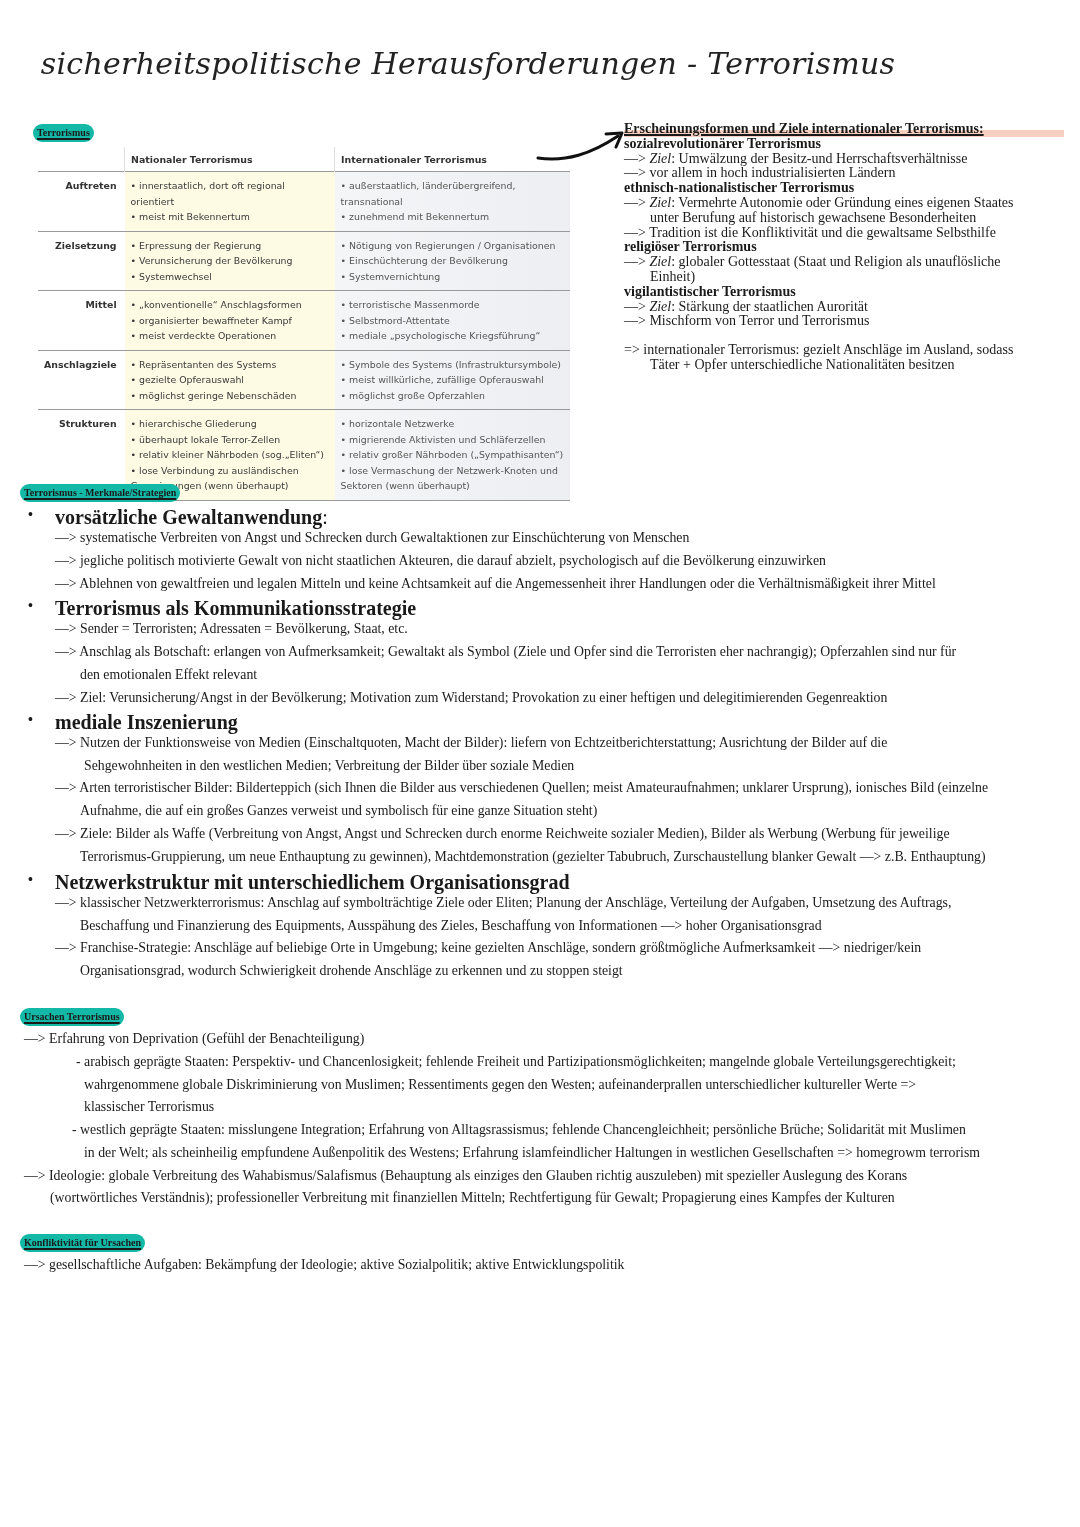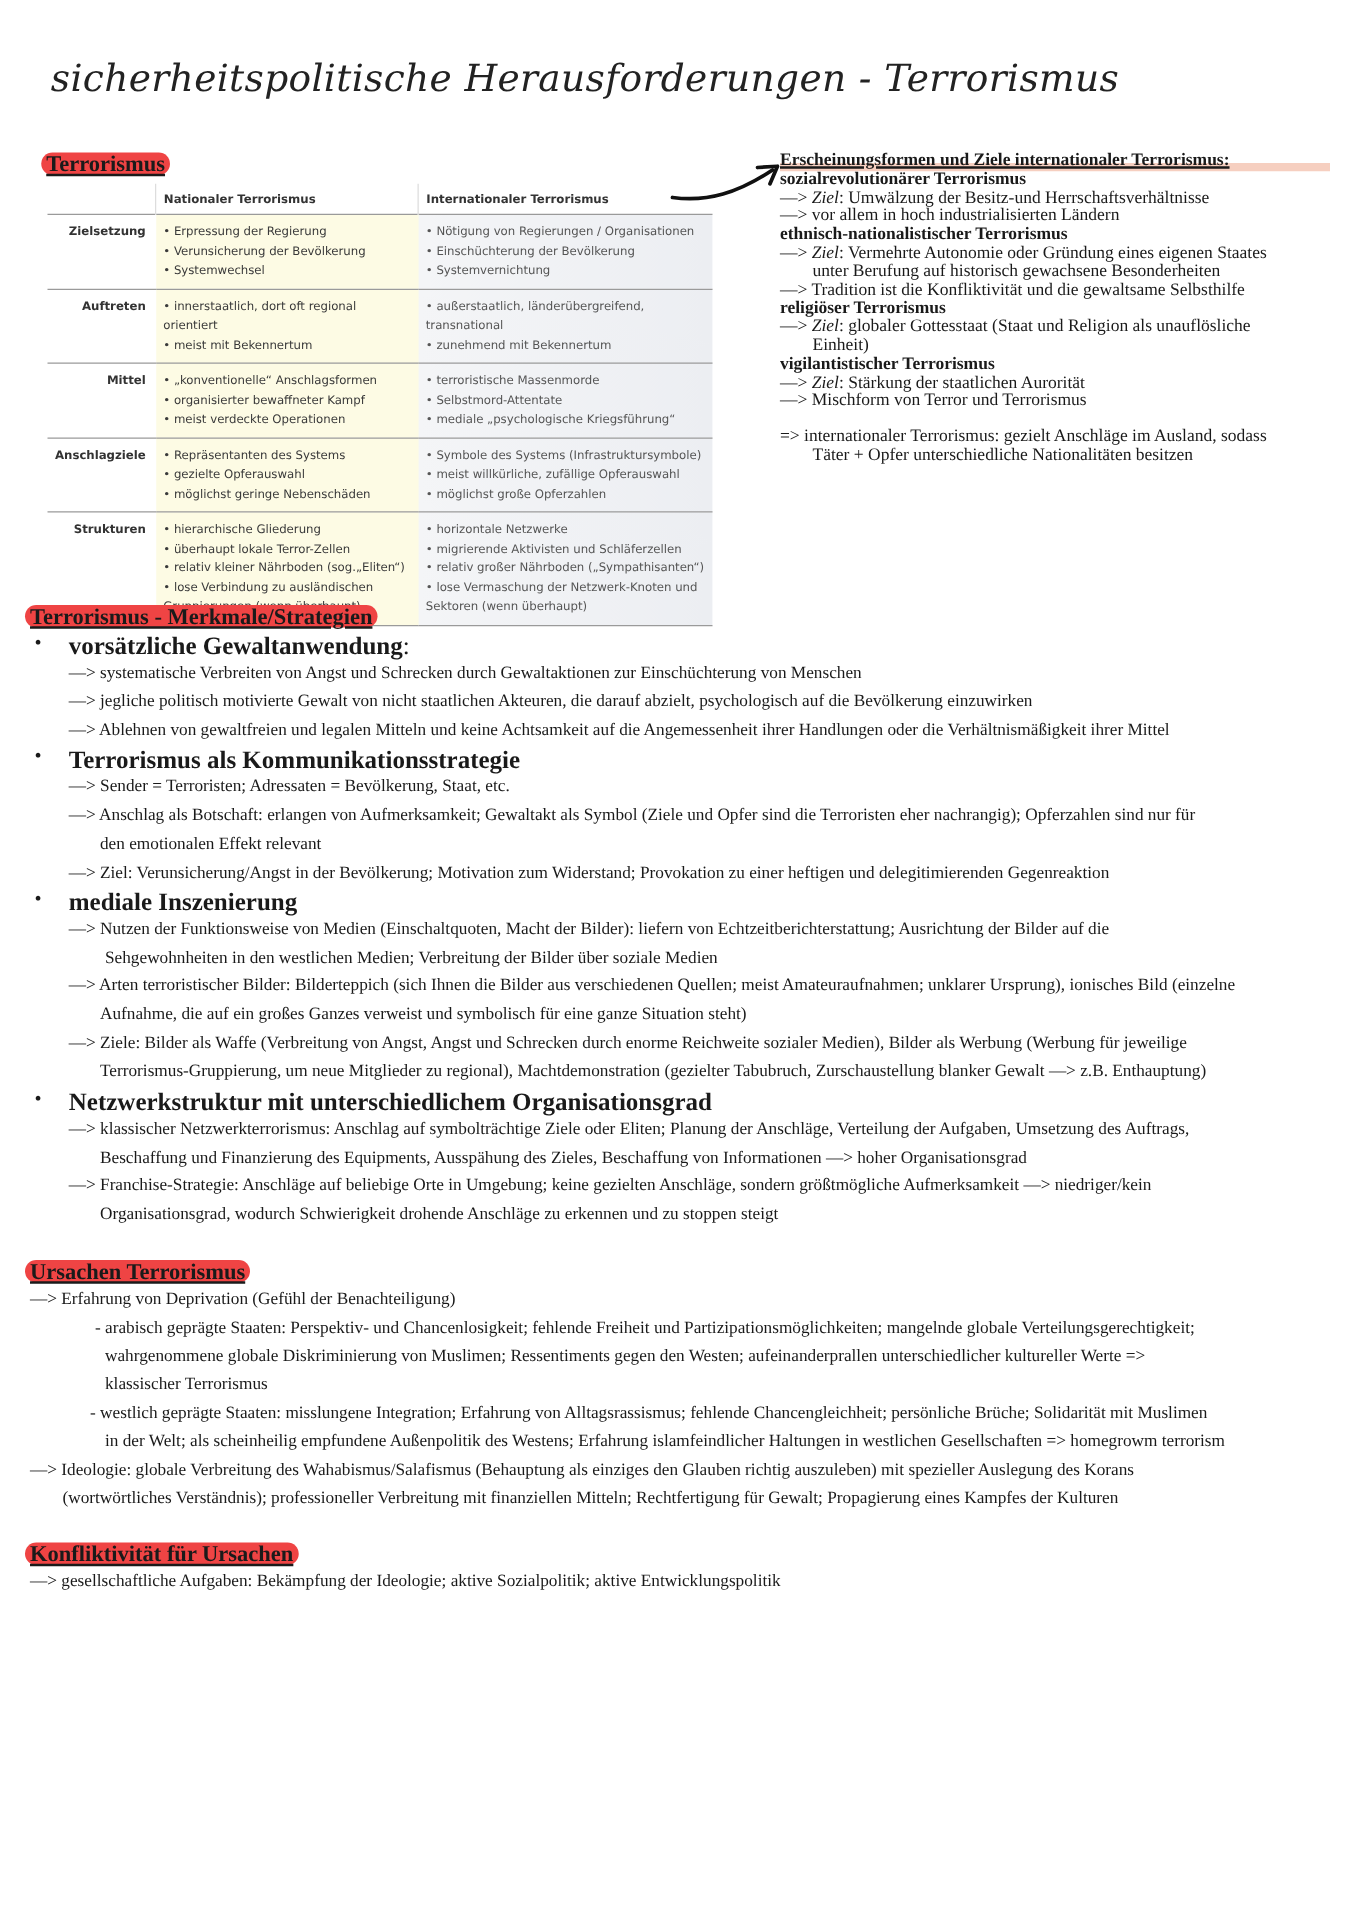--- a/index.html
+++ b/index.html
@@ -1,23 +1,23 @@
 <!DOCTYPE html>
 <html><head>
 <meta charset="utf-8">
 <style>
   html, body { margin:0; padding:0; background:#ffffff; }
   body { width:1080px; height:1527px; position:relative; overflow:hidden;
          font-family:"Liberation Serif","DejaVu Serif",serif; color:#1a1a1a; }
   .title { position:absolute; top:46px; left:0; width:936px; text-align:center;
            font-family:"DejaVu Serif",serif; font-style:italic; font-size:30px; color:#222;
            letter-spacing:0.3px; }
-  .hl { display:inline-block; background:#ef4444; border-radius:9px; padding:0 4px; 
+  .hl { display:inline-block; background:#14b8a6; border-radius:9px; padding:0 4px; 
         font-weight:bold; text-decoration:underline; text-decoration-thickness:2px; text-underline-offset:2px;
-        font-size:18px; color:#1a1a1a; line-height:18px; }
+        font-size:10px; color:#1a1a1a; line-height:18px; }
   .sec-terror { position:absolute; left:33px; top:122px; }
 
   
   .tbl { position:absolute; left:38px; top:147px; width:532px; border-collapse:collapse;
          font-family:"DejaVu Sans","Liberation Sans",sans-serif; font-size:9.4px; color:#3a3a3a; }
   .tbl th { font-weight:bold; text-align:left; padding:4px 8px 4px 6px; height:16px; color:#333; font-size:9.4px; }
   .tbl td { vertical-align:top; padding:6px 6px; border-top:1px solid #9a9a9a; line-height:15.5px; }
   .tbl td.rowhead { font-weight:bold; text-align:right; width:72px; color:#333; padding-right:8px;}
   .tbl td.nat { background:#fdfbe4; width:198px; }
   .tbl td.intl { background:linear-gradient(90deg,#f4f5f7,#eceef2); color:#555; }
@@ -54,41 +54,41 @@
 </div>
 
 <table class="tbl">
   <tbody>
       <tr>
     <th></th>
     <th class="nat">Nationaler Terrorismus</th>
     <th class="intl">Internationaler Terrorismus</th>
   </tr>
   <tr>
+    <td class="rowhead">Auftreten</td>
+    <td class="nat">
+      <div class="item">innerstaatlich, dort oft regional orientiert</div>
+      <div class="item">meist mit Bekennertum</div>
+    </td>
+    <td class="intl">
+      <div class="item">außerstaatlich, länderübergreifend, transnational</div>
+      <div class="item">zunehmend mit Bekennertum</div>
+    </td>
+  </tr>
+  <tr>
     <td class="rowhead">Zielsetzung</td>
     <td class="nat">
       <div class="item">Erpressung der Regierung</div>
       <div class="item">Verunsicherung der Bevölkerung</div>
       <div class="item">Systemwechsel</div>
     </td>
     <td class="intl">
       <div class="item">Nötigung von Regierungen / Organisationen</div>
       <div class="item">Einschüchterung der Bevölkerung</div>
       <div class="item">Systemvernichtung</div>
-    </td>
-  </tr>
-  <tr>
-    <td class="rowhead">Auftreten</td>
-    <td class="nat">
-      <div class="item">innerstaatlich, dort oft regional orientiert</div>
-      <div class="item">meist mit Bekennertum</div>
-    </td>
-    <td class="intl">
-      <div class="item">außerstaatlich, länderübergreifend, transnational</div>
-      <div class="item">zunehmend mit Bekennertum</div>
     </td>
   </tr>
   <tr>
     <td class="rowhead">Mittel</td>
     <td class="nat">
       <div class="item">„konventionelle“ Anschlagsformen</div>
       <div class="item">organisierter bewaffneter Kampf</div>
       <div class="item">meist verdeckte Operationen</div>
     </td>
     <td class="intl">
@@ -175,21 +175,21 @@
 <div class="ar2" style="top:667px;">den emotionalen Effekt relevant</div>
 <div class="ar" style="top:690px;">—&gt; Ziel: Verunsicherung/Angst in der Bevölkerung; Motivation zum Widerstand; Provokation zu einer heftigen und delegitimierenden Gegenreaktion</div>
 
 <div class="bl" style="top:712px;">•</div>
 <div class="bt" style="top:711px;">mediale Inszenierung</div>
 <div class="ar" style="top:735px;">—&gt; Nutzen der Funktionsweise von Medien (Einschaltquoten, Macht der Bilder): liefern von Echtzeitberichterstattung; Ausrichtung der Bilder auf die</div>
 <div class="ar2" style="top:758px; left:84px;">Sehgewohnheiten in den westlichen Medien; Verbreitung der Bilder über soziale Medien</div>
 <div class="ar" style="top:780px;"><span>—&gt; Arten terroristischer Bilder: </span><span class="em">Bilderteppich</span><span> (sich Ihnen die Bilder aus verschiedenen Quellen; meist Amateuraufnahmen; unklarer Ursprung), </span><span class="em">ionisches Bild</span><span> (einzelne</span></div>
 <div class="ar2" style="top:803px;">Aufnahme, die auf ein großes Ganzes verweist und symbolisch für eine ganze Situation steht)</div>
 <div class="ar" style="top:826px;"><span>—&gt; Ziele: </span><span class="em">Bilder als Waffe</span><span> (Verbreitung von Angst, Angst und Schrecken durch enorme Reichweite sozialer Medien), </span><span class="em">Bilder als Werbung</span><span> (Werbung für jeweilige</span></div>
-<div class="ar2" style="top:849px;"><span>Terrorismus-Gruppierung, um neue Mitglieder zu regional), </span><span class="em">Machtdemonstration</span><span> (gezielter Tabubruch, Zurschaustellung blanker Gewalt —&gt; z.B. Enthauptung)</span></div>
+<div class="ar2" style="top:849px;"><span>Terrorismus-Gruppierung, um neue Enthauptung zu gewinnen), </span><span class="em">Machtdemonstration</span><span> (gezielter Tabubruch, Zurschaustellung blanker Gewalt —&gt; z.B. Enthauptung)</span></div>
 
 <div class="bl" style="top:872px;">•</div>
 <div class="bt" style="top:871px;">Netzwerkstruktur mit unterschiedlichem Organisationsgrad</div>
 <div class="ar" style="top:895px;">—&gt; klassischer Netzwerkterrorismus: Anschlag auf symbolträchtige Ziele oder Eliten; Planung der Anschläge, Verteilung der Aufgaben, Umsetzung des Auftrags,</div>
 <div class="ar2" style="top:918px;">Beschaffung und Finanzierung des Equipments, Ausspähung des Zieles, Beschaffung von Informationen —&gt; hoher Organisationsgrad</div>
 <div class="ar" style="top:940px;">—&gt; Franchise-Strategie: Anschläge auf beliebige Orte in Umgebung; keine gezielten Anschläge, sondern größtmögliche Aufmerksamkeit —&gt; niedriger/kein</div>
 <div class="ar2" style="top:963px;">Organisationsgrad, wodurch Schwierigkeit drohende Anschläge zu erkennen und zu stoppen steigt</div>
 
 <div class="p" style="left:20px; top:1008px;">
   <span class="hl">Ursachen Terrorismus</span>

